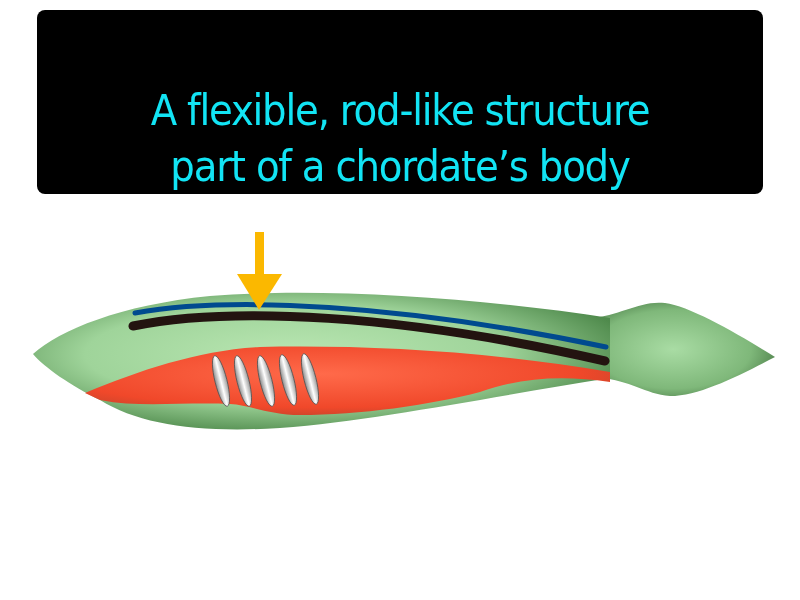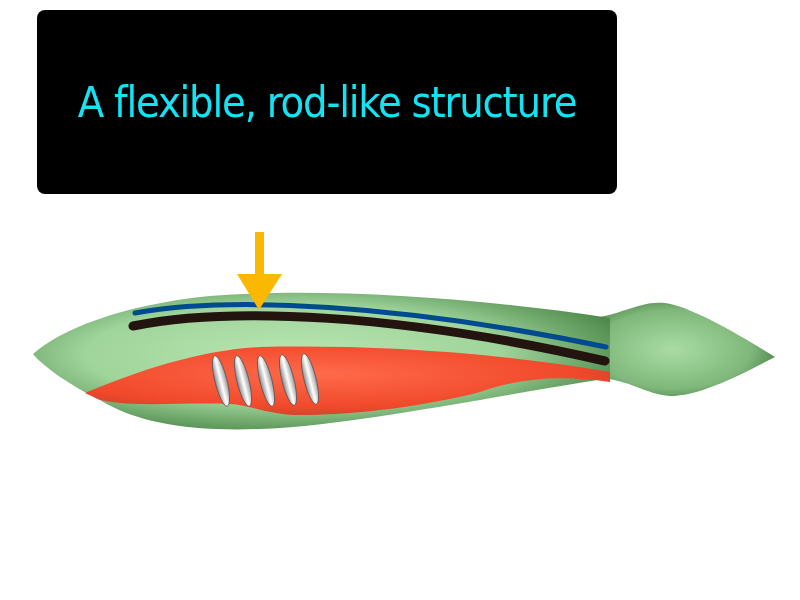--- a/index.html
+++ b/index.html
@@ -1,32 +1,33 @@
 <!DOCTYPE html>
 <html><head>
 <meta charset="utf-8">
 <style>
   html, body { margin: 0; padding: 0; background: #ffffff; }
   body { width: 800px; height: 600px; position: relative; overflow: hidden; font-family: "DejaVu Sans", "Liberation Sans", sans-serif; }
   .caption-box {
-    position: absolute; left: 37px; top: 10px; width: 580px; height: 184px;
+    position: absolute; left: 37px; top: 10px; width: 726px; height: 184px;
     background: #000000; border-radius: 8px;
-    display: flex; flex-direction: column; align-items: center; justify-content: center;
+    display: flex; flex-direction: column; align-items: center; justify-content: flex-end;
   }
   .caption-line {
     color: #12e4f4; font-size: 43px; line-height: 56px; letter-spacing: -1.2px;
     white-space: nowrap; font-stretch: condensed;
   }
   svg.figure { position: absolute; left: 0; top: 0; }
 </style>
 </head>
 <body>
 
 <div class="caption-box">
   <div class="caption-line">A flexible, rod-like structure</div>
+  <div class="caption-line">part of a chordate’s body</div>
 </div>
 
 <svg class="figure" width="800" height="600" viewBox="0 0 800 600">
   <defs>
     <radialGradient id="bodyGrad" cx="0.45" cy="0.45" r="0.6">
       <stop offset="0" stop-color="#b9e6b2"></stop>
       <stop offset="0.6" stop-color="#9fd49a"></stop>
       <stop offset="1" stop-color="#4f8a4c"></stop>
     </radialGradient>
     <radialGradient id="tailGrad" cx="0.45" cy="0.5" r="0.6">

